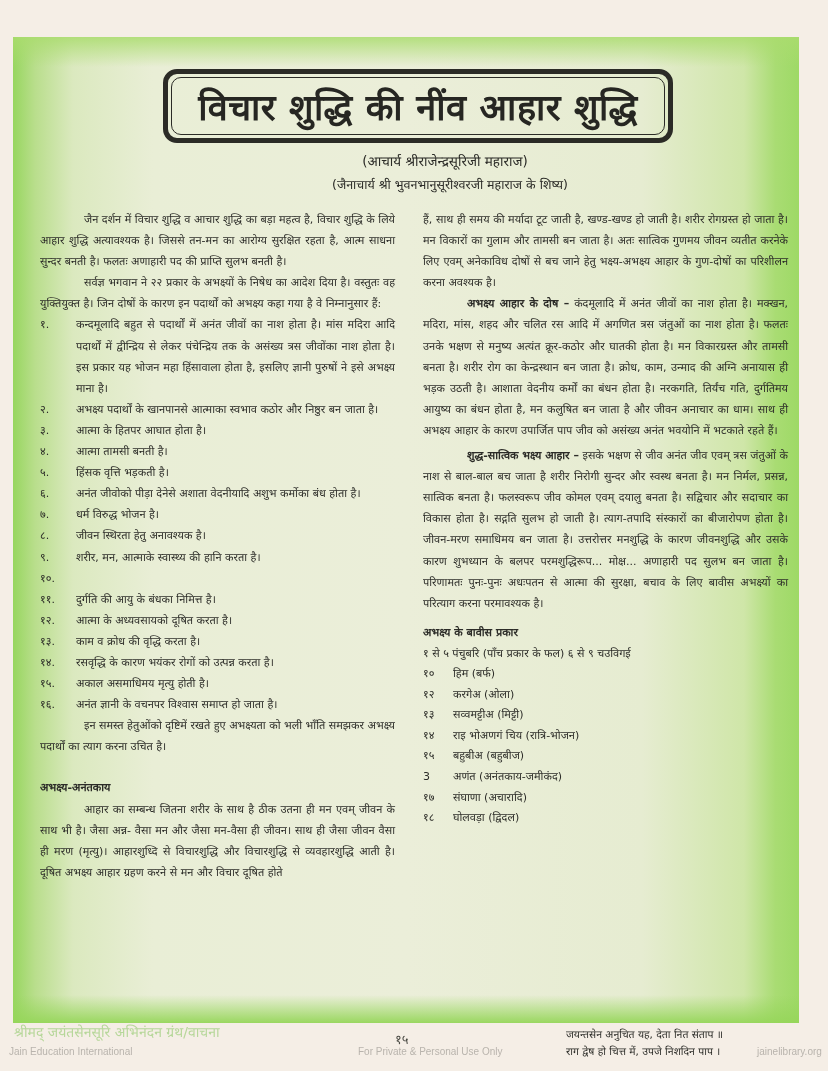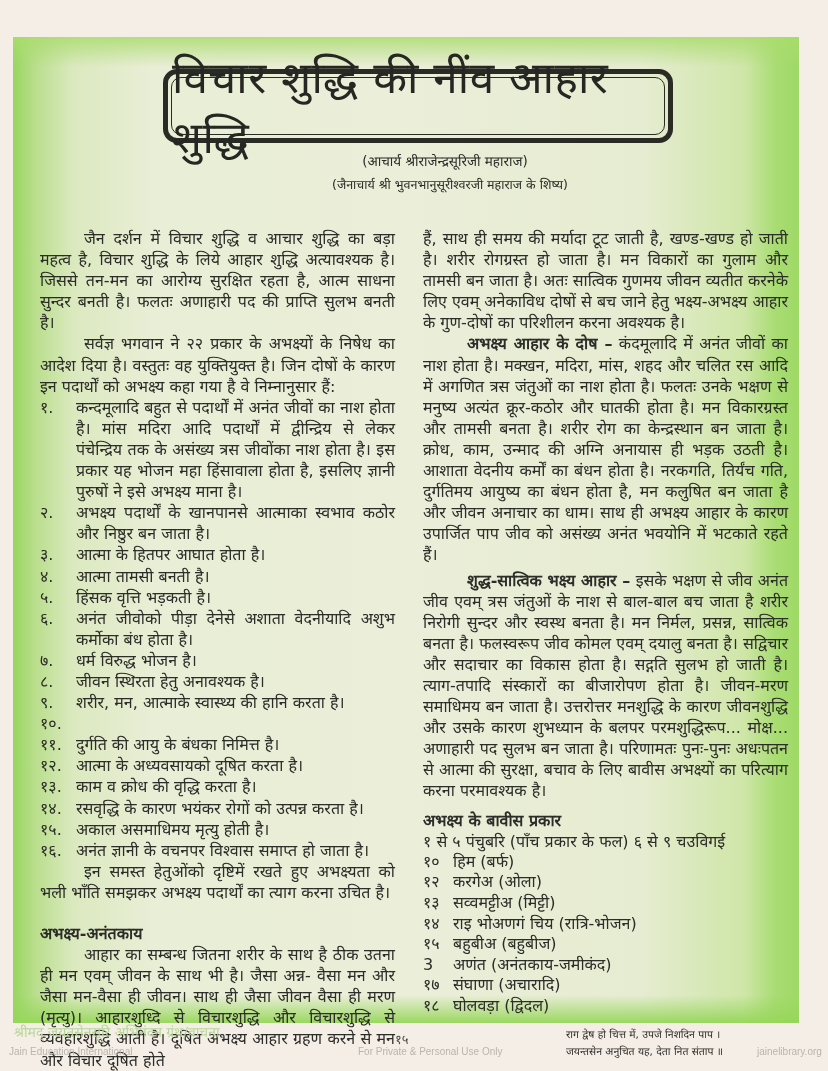--- a/index.html
+++ b/index.html
@@ -30,32 +30,32 @@
     border: 5px solid #2b2b26; border-radius: 14px;
     padding: 3px;
   }
   .title-inner {
     width: 100%; height: 100%;
     border: 1.5px solid #2b2b26; border-radius: 10px;
     display: flex; align-items: center; justify-content: center;
   }
   .title-text {
     font-family: "DejaVu Sans", sans-serif;
-    font-size: 44px; font-weight: normal; color: #262622; letter-spacing: 0.5px;
+    font-size: 36px; font-weight: bold; color: #262622; letter-spacing: 0.5px;
   }
   .author {
     position: absolute; left: 330px; top: 152px; width: 230px; text-align: center;
     font-size: 13.5px; font-weight: normal; color: #2a2a26;
   }
   .author-sub {
     position: absolute; left: 330px; top: 176px; width: 240px; text-align: center;
     font-size: 12.5px; color: #2a2a26;
   }
   .col {
-    position: absolute; top: 228px; font-size: 16px; line-height: 21.1px;
+    position: absolute; top: 209px; font-size: 11px; line-height: 21.1px;
     text-align: justify; color: #2c2c28;
   }
   .col-left { left: 40px; width: 355px; }
   .col-right { left: 423px; width: 365px; }
   .para { text-indent: 44px; }
   .para-noindent { text-indent: 0; }
   .list-item { display: flex; }
   .list-num { width: 36px; flex: 0 0 36px; }
   .list-text { flex: 1; text-align: justify; }
   .section-head { font-weight: bold; margin-top: 20px; }
@@ -214,17 +214,17 @@
           <span>घोलवड़ा (द्विदल)</span>
         </div>
     </div>
   </div>
 
   <div class="footer-left-title">श्रीमद् जयंतसेनसूरि अभिनंदन ग्रंथ/वाचना</div>
   <div class="footer-jain">Jain Education International</div>
   <div class="page-num">१५</div>
   <div class="footer-private">For Private &amp; Personal Use Only</div>
   <div class="couplet">
+    <div>जयन्तसेन अनुचित यह, देता नित संताप ॥</div>
     <div>राग द्वेष हो चित्त में, उपजे निशदिन पाप ।</div>
-    <div>जयन्तसेन अनुचित यह, देता नित संताप ॥</div>
   </div>
   <div class="footer-lib">jainelibrary.org</div>
 </div>
 
 </body></html>

